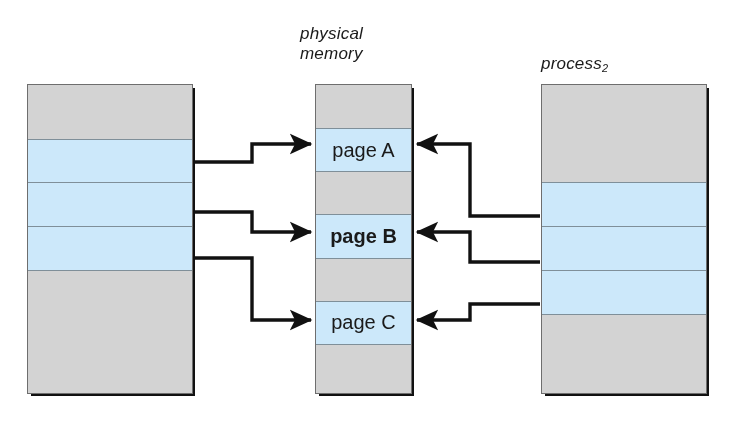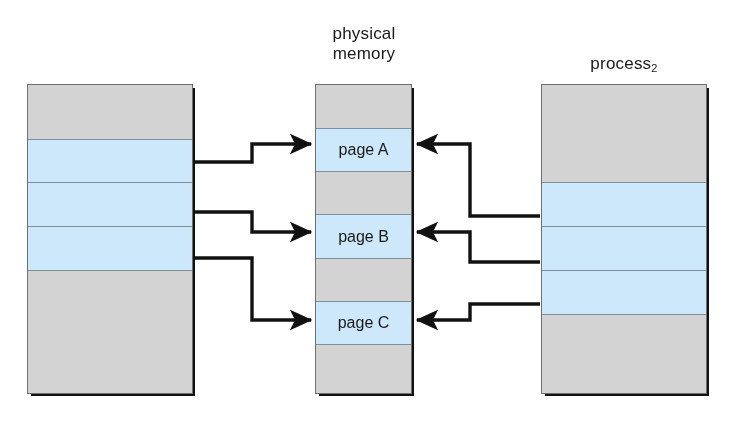--- a/index.html
+++ b/index.html
@@ -12,26 +12,26 @@
     width: 741px;
     height: 426px;
     background: #ffffff;
     font-family: "Liberation Sans", sans-serif;
     overflow: hidden;
   }
 
   
   .title {
     position: absolute;
-    text-align: center;
     color: #1a1a1a;
     font-size: 17px;
     line-height: 20px;
     letter-spacing: 0.2px;
     white-space: nowrap;
+    font-style: italic;
   }
   .title sub {
     font-size: 11px;
     vertical-align: baseline;
     position: relative;
     top: 3px;
   }
   #title-process1 { left: 27px;  top: 50px; width: 166px; }
   #title-physmem  { left: 300px; top: 24px; width: 128px; }
   #title-process2 { left: 541px; top: 54px; width: 166px; }
@@ -56,21 +56,21 @@
     display: flex;
     align-items: center;
     justify-content: center;
     position: relative;
   }
   .band.gray { background: #d3d3d3; }
   .band.blue { background: #cce8fa; }
   .band.sep  { border-top: 1px solid #7f8f99; }
 
   .band-label {
-    font-size: 16px;
+    font-size: 20px;
     color: #1a1a1a;
     white-space: nowrap;
   }
 
   
   #connectors {
     position: absolute;
     left: 0;
     top: 0;
     width: 741px;
@@ -94,21 +94,21 @@
       <div class="band blue sep" style="height: 44px;"></div>
       <div class="band blue sep" style="height: 44px;"></div>
       <div class="band gray sep" style="height: 124px;"></div>
     </div>
   <div class="column" id="col-physmem">
       <div class="band gray" style="height: 44px;"></div>
       <div class="band blue sep" style="height: 44px;">
         <span class="band-label">page A</span>
       </div>
       <div class="band gray sep" style="height: 44px;"></div>
-      <div class="band blue sep" style="height: 44px;">
+      <div class="band blue sep" style="height: 44px; font-weight: bold;">
         <span class="band-label">page B</span>
       </div>
       <div class="band gray sep" style="height: 44px;"></div>
       <div class="band blue sep" style="height: 44px;">
         <span class="band-label">page C</span>
       </div>
       <div class="band gray sep" style="height: 50px;"></div>
     </div>
   <div class="column" id="col-process2">
       <div class="band gray" style="height: 98px;"></div>

